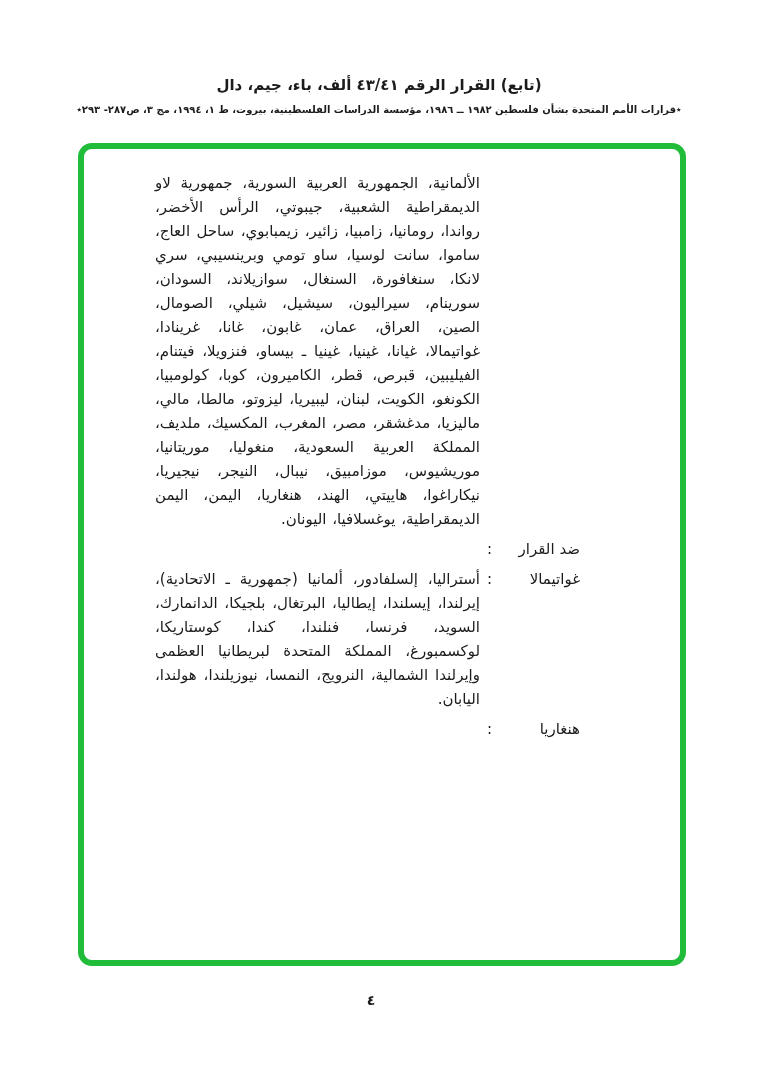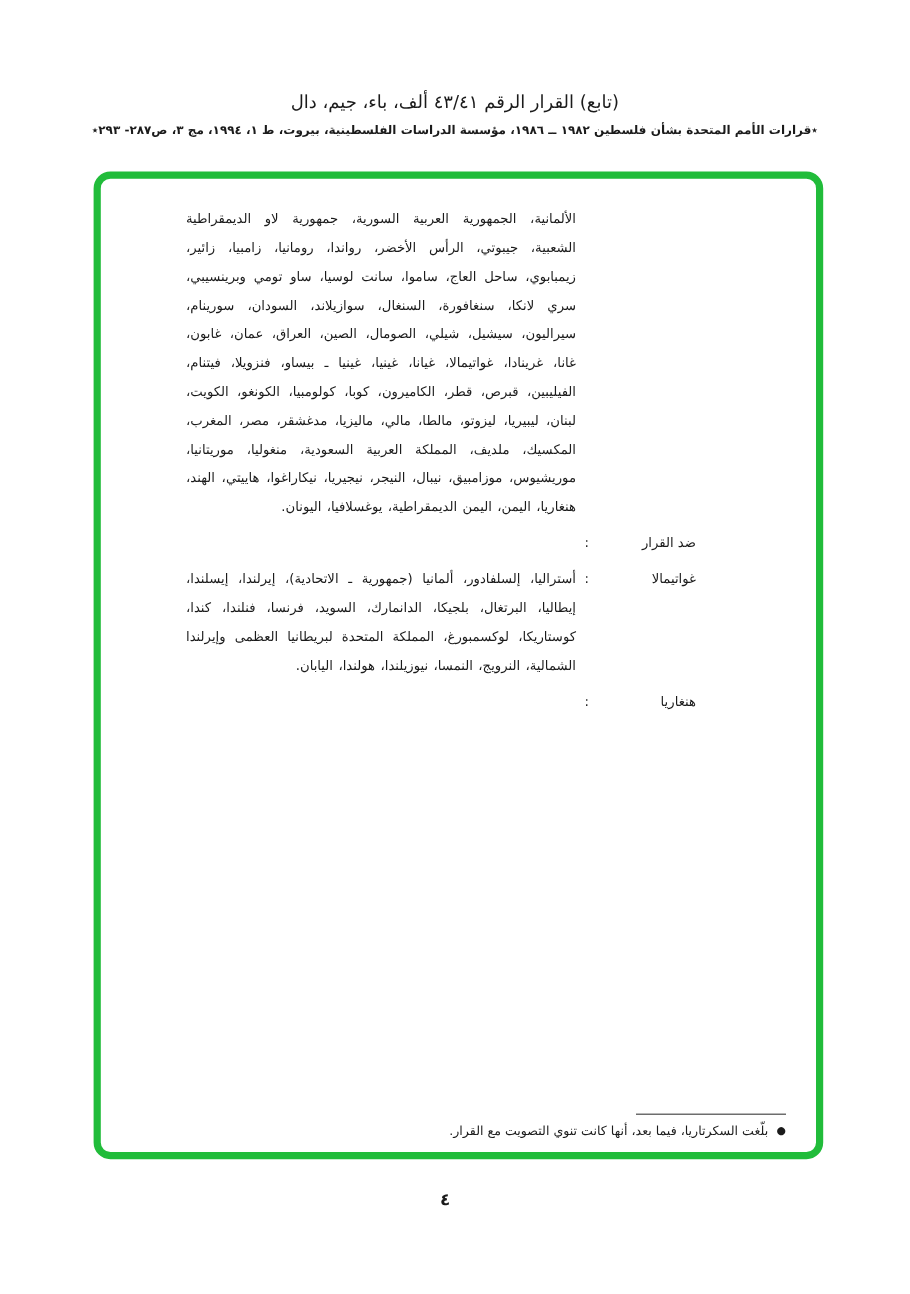--- a/index.html
+++ b/index.html
@@ -3,34 +3,34 @@
 <meta charset="utf-8">
 <style>
   html,body { margin:0; padding:0; }
   body {
     width:758px; height:1078px; position:relative;
     background:#ffffff; color:#1b1b1b;
     font-family:"DejaVu Sans", sans-serif;
     overflow:hidden;
   }
   .page-header { position:absolute; top:76px; left:0; width:758px; text-align:center; }
-  .page-title { font-size:15px; font-weight:normal; margin:0; direction:rtl; }
+  .page-title { font-size:15px; font-weight:bold; margin:0; direction:rtl; }
   .source-citation {
     margin-top:10px; font-size:10px; font-weight:bold;
     direction:rtl; white-space:nowrap; letter-spacing:0.1px;
   }
   .content-box {
     position:absolute; left:78px; top:143px;
     width:596px; height:811px;
     border:6px solid #21bc3a; border-radius:14px;
     background:#ffffff;
   }
   .vote-record {
     position:absolute; top:22px; right:100px; width:425px;
-    direction:rtl; font-size:11px; line-height:24px;
+    direction:rtl; font-size:15px; line-height:24px;
   }
   .vote-row { display:flex; align-items:flex-start; column-gap:7px; margin-top:6px; }
   .vote-row.first { margin-top:0; }
   .vote-label {
     flex:0 0 93px; display:flex; justify-content:space-between;
     white-space:nowrap;
   }
   .vote-text {
     flex:1; text-align:justify; text-align-last:right;
     word-spacing:1px;
@@ -84,22 +84,16 @@
 
     <div class="vote-row">
       <div class="vote-label">
         <span>هنغاريا</span>
         <span>:</span>
       </div>
     </div>
 
   </div>
 
-  <div class="footnote">
-    <div class="footnote-rule"></div>
-    <div class="footnote-line">
-      <span class="footnote-bullet">●</span><span>بلّغت السكرتاريا، فيما بعد، أنها كانت تنوي التصويت مع القرار.</span>
-    </div>
-  </div>
 
 </div>
 
 <div class="page-number">٤</div>
 
 </body></html>

